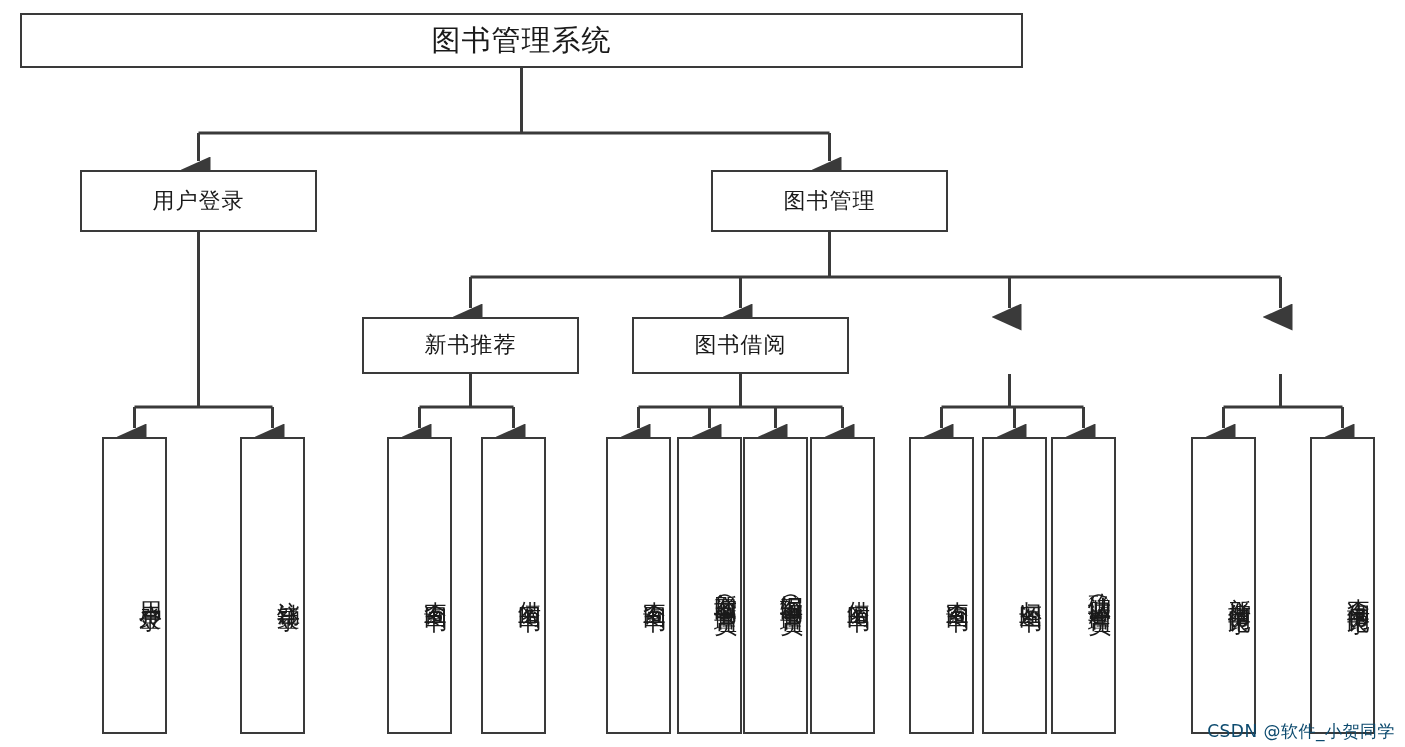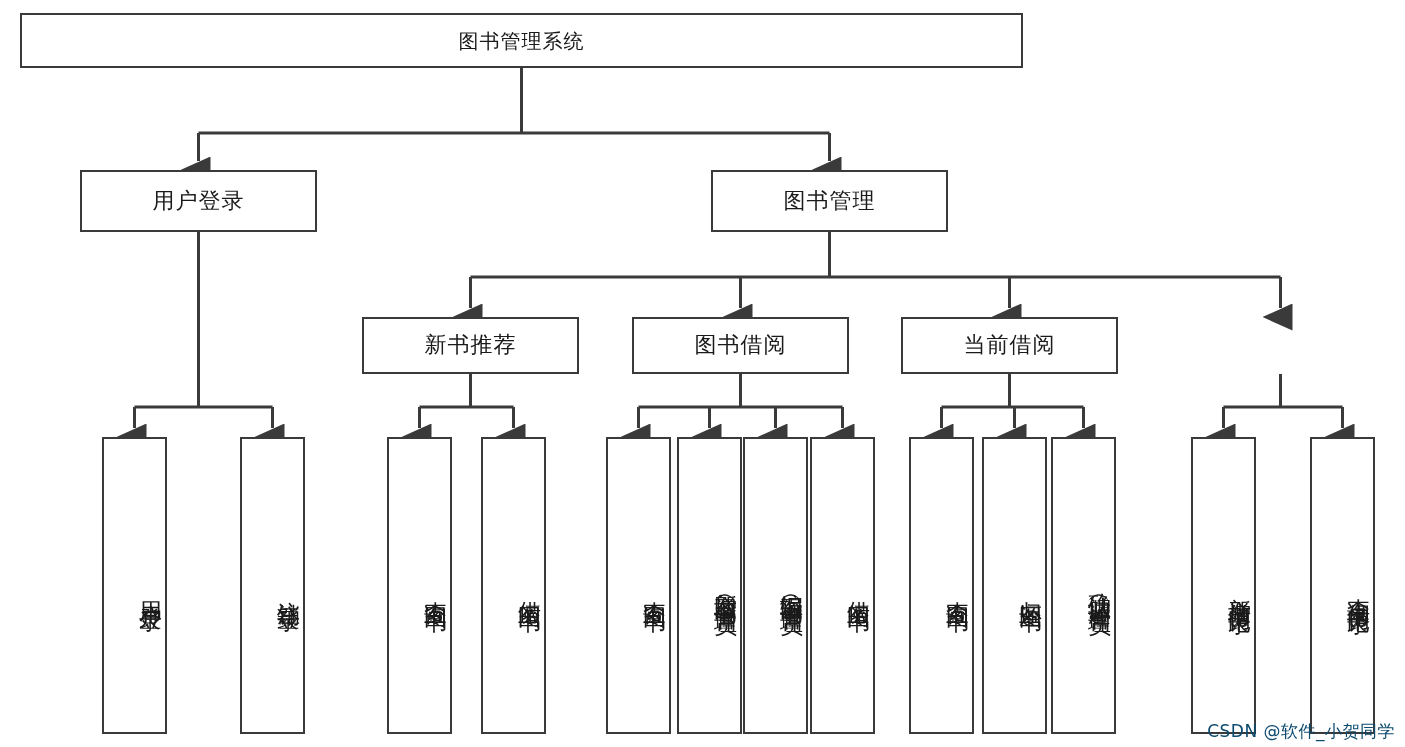--- a/index.html
+++ b/index.html
@@ -44,21 +44,21 @@
     align-items: flex-start;
     justify-content: center;
     padding-top: 6px;
   }
   .node.vert > span {
     writing-mode: vertical-rl;
     text-orientation: upright;
     display: block;
   }
   .node.root {
-    font-size: 20px;
+    font-size: 29px;
   }
   svg.links {
     position: absolute;
     left: 0;
     top: 0;
     width: 1405px;
     height: 747px;
     pointer-events: none;
   }
   .watermark {
@@ -129,23 +129,20 @@
   <div class="node horiz" id="node-l2-1" style="left: 711px; top: 170px; width: 237px; height: 62px;">
     <span>图书管理</span>
   </div>
 
   <div class="node horiz" id="node-l3-0" style="left: 362px; top: 317px; width: 217px; height: 57px;">
     <span>新书推荐</span>
   </div>
   <div class="node horiz" id="node-l3-1" style="left: 632px; top: 317px; width: 217px; height: 57px;">
     <span>图书借阅</span>
   </div>
-  <div class="node horiz" id="node-l3-2" style="left: 901px; top: 317px; width: 217px; height: 57px;">
-    <span>当前借阅</span>
-  </div>
 
   <div class="node vert" id="node-leaf-0" style="left: 102px; top: 437px; width: 65px; height: 297px;">
     <span>用户登录</span>
   </div>
   <div class="node vert" id="node-leaf-1" style="left: 240px; top: 437px; width: 65px; height: 297px;">
     <span>注销登录</span>
   </div>
   <div class="node vert" id="node-leaf-2" style="left: 387px; top: 437px; width: 65px; height: 297px;">
     <span>查询图书</span>
   </div>

